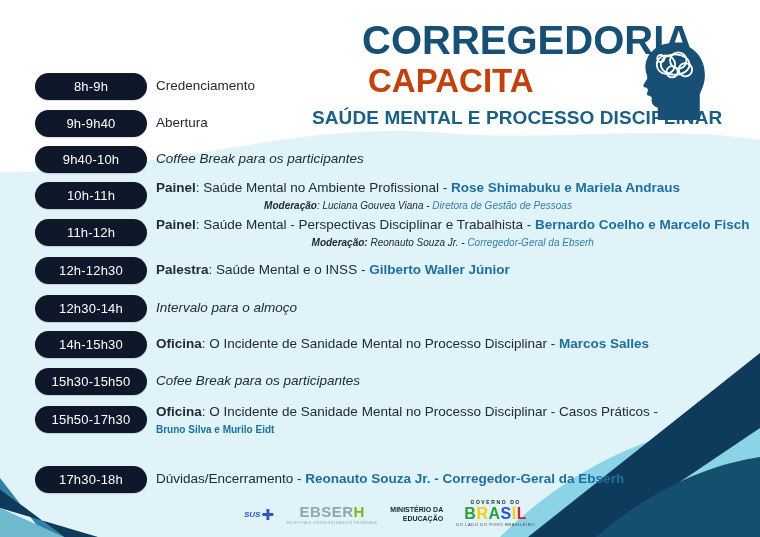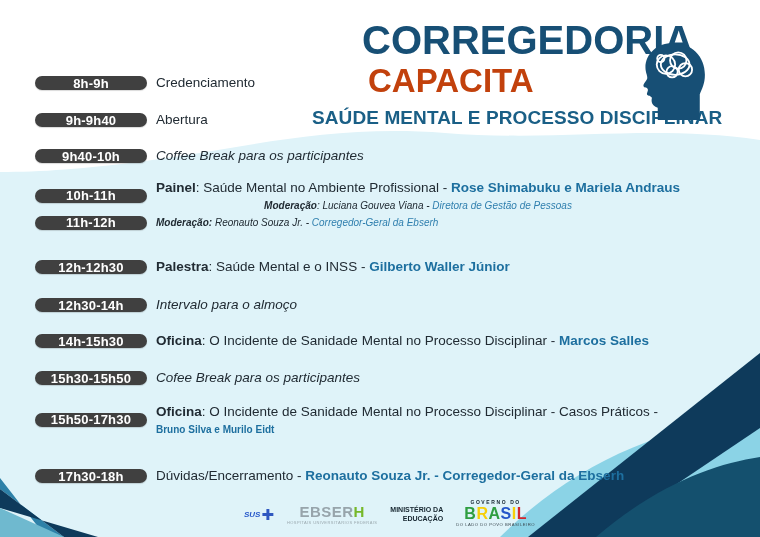--- a/index.html
+++ b/index.html
@@ -17,22 +17,22 @@
   .title1{position:absolute;left:362px;top:20px;font-size:40px;font-weight:800;
     color:#174f75;letter-spacing:0px;line-height:1;}
   .title2{position:absolute;left:368px;top:64px;font-size:33px;font-weight:800;
     color:#c2410c;line-height:1;}
   .subtitle{position:absolute;left:312px;top:108px;width:430px;font-size:19px;
     font-weight:800;color:#1a5f86;line-height:1.1;letter-spacing:0.1px;}
   .headicon{position:absolute;left:627px;top:42px;width:82px;height:78px;}
 
   
   .row{position:absolute;left:35px;right:4px;display:flex;align-items:center;gap:9px;}
-  .pill{width:112px;min-width:112px;height:14px;border-radius:14px;background:#404040;
-    color:#ffffff;font-weight:700;font-size:13px;display:flex;align-items:center;
+  .pill{width:112px;min-width:112px;height:27px;border-radius:14px;background:#0f172a;
+    color:#ffffff;font-weight:400;font-size:13px;display:flex;align-items:center;
     justify-content:center;letter-spacing:0.2px;box-shadow:0 1px 1px rgba(0,0,0,.15);}
   .rowtext{width:fit-content;max-width:600px;color:#212b33;font-size:13.5px;line-height:1.5;}
   .line{white-space:nowrap;}
   .line2{font-size:10px;}
   .line.center{text-align:center;}
   .seg-normal{}
   .seg-bold{font-weight:700;}
   .seg-blue{font-weight:700;color:#1d6f9f;}
   .seg-italic{font-style:italic;}
   .seg-boldItalic{font-style:italic;font-weight:700;}
@@ -111,20 +111,21 @@
     <div class="row" style="top: 178px;">
       <div class="pill">10h-11h</div>
       <div class="rowtext">
         <div class="line"><span class="seg-bold">Painel</span><span class="seg-normal">: Saúde Mental no Ambiente Profissional - </span><span class="seg-blue">Rose Shimabuku e Mariela Andraus</span></div>
         <div class="line line2 center"><span class="seg-boldItalic">Moderação</span><span class="seg-italic">: Luciana Gouvea Viana - </span><span class="seg-blueItalic">Diretora de Gestão de Pessoas</span></div>
       </div>
     </div>
     <div class="row" style="top: 215px;">
       <div class="pill">11h-12h</div>
       <div class="rowtext">
+        <div class="line"><span class="seg-bold">Painel</span><span class="seg-normal">: Saúde Mental - Perspectivas Disciplinar e Trabalhista - </span><span class="seg-blue">Bernardo Coelho e Marcelo Fisch</span></div>
         <div class="line line2 center"><span class="seg-boldItalic">Moderação:</span><span class="seg-italic"> Reonauto Souza Jr. - </span><span class="seg-blueItalic">Corregedor-Geral da Ebserh</span></div>
       </div>
     </div>
     <div class="row" style="top: 257px;">
       <div class="pill">12h-12h30</div>
       <div class="rowtext">
         <div class="line"><span class="seg-bold">Palestra</span><span class="seg-normal">: Saúde Mental e o INSS - </span><span class="seg-blue">Gilberto Waller Júnior</span></div>
       </div>
     </div>
     <div class="row" style="top: 295px;">

